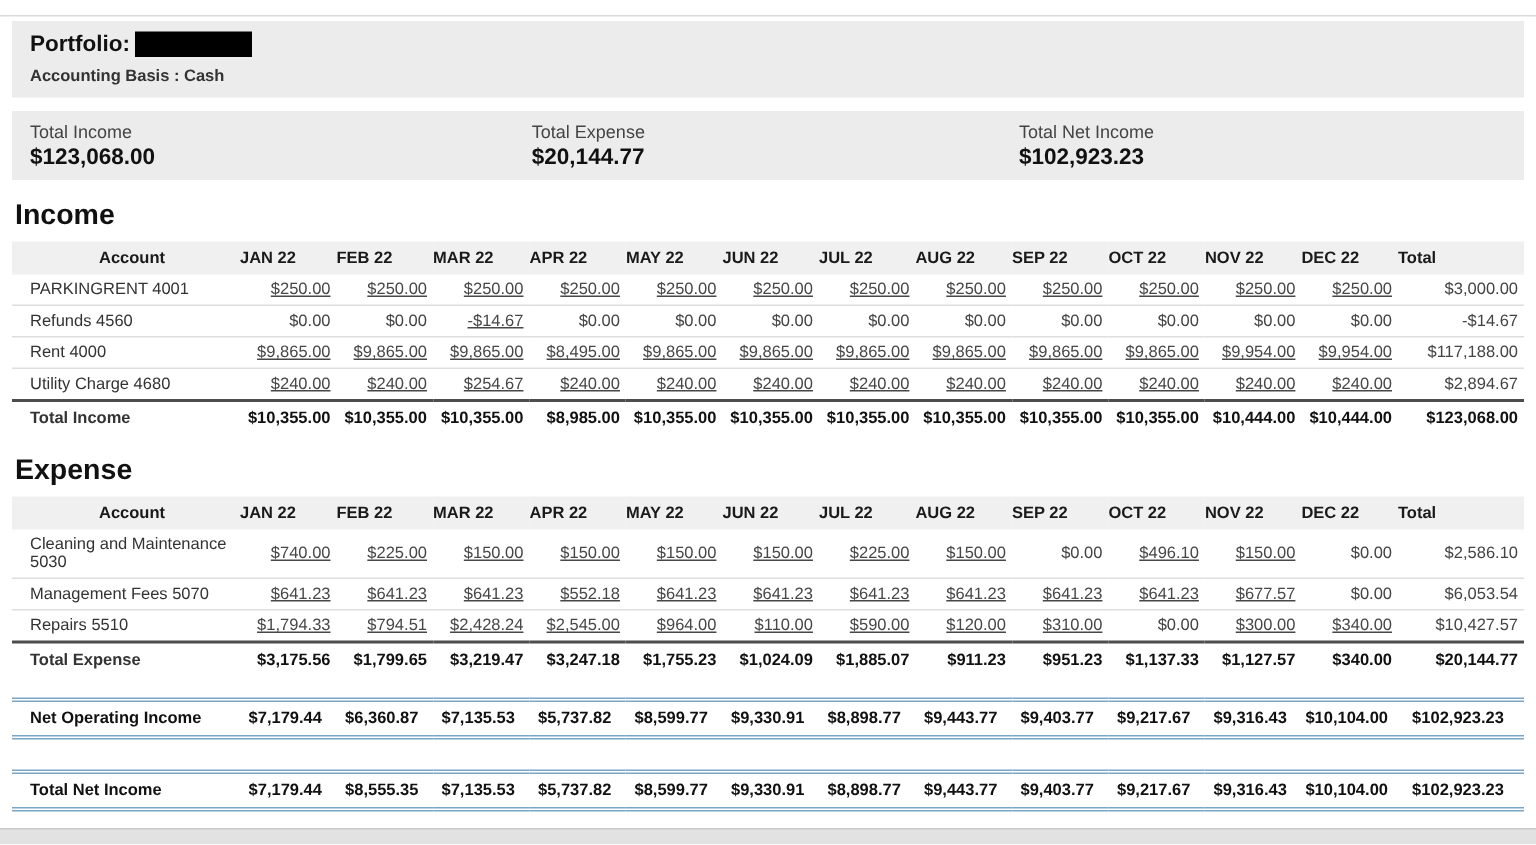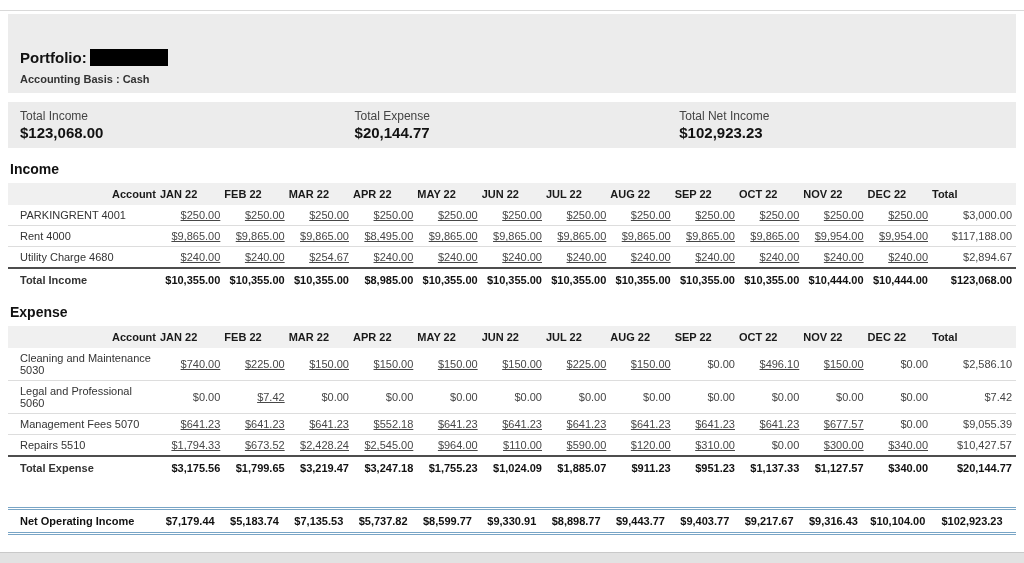--- a/index.html
+++ b/index.html
@@ -6,54 +6,54 @@
   body{
     width:1024px;height:563px;overflow:hidden;position:relative;
     background:#ffffff;
     font-family:"Liberation Sans","DejaVu Sans",sans-serif;
     font-size:11px;color:#222;
   }
   .top-rule{height:1px;background:#d9d9d9;margin-top:10px;}
   .page{padding:0 8px;}
   .band{background:#ececec;}
   .header-band{margin-top:3px;padding:7px 12px 8px 12px;}
-  .portfolio-line{display:flex;align-items:center;gap:3px;margin-top:28px;}
+  .portfolio-line{display:flex;align-items:center;gap:3px;}
   .portfolio-label{font-size:15px;font-weight:bold;color:#111;}
   .redaction{display:inline-block;width:78px;height:17px;background:#000;}
   .accounting-basis{margin-top:7px;font-weight:bold;color:#333;font-size:11px;}
   .summary-band{margin-top:9px;padding:7px 12px;display:grid;grid-template-columns:34% 33% 33%;}
   .summary-item .lbl{font-size:12px;color:#444;}
   .summary-item .val{font-size:15px;font-weight:bold;color:#111;margin-top:1px;}
-  h2.section-title{font-size:14px;font-weight:bold;color:#111;margin:13px 2px 6px 2px;}
+  h2.section-title{font-size:19px;font-weight:bold;color:#111;margin:13px 2px 6px 2px;}
   table.report{width:100%;border-collapse:collapse;table-layout:fixed;}
   table.report col.c-account{width:152px;}
   table.report col.c-total{width:84px;}
   table.report th,table.report td{padding:4px 4px 4px 0;vertical-align:middle;}
   table.report thead th{
     background:#f0f0f0;font-weight:bold;color:#1a1a1a;text-align:left;
     padding-top:5px;padding-bottom:5px;
   }
-  table.report thead th.acct{text-align:right;padding-left:12px;}
+  table.report thead th.acct{text-align:center;padding-left:12px;}
   table.report td{border-bottom:1px solid #dddddd;text-align:right;color:#444;}
   table.report td.acct{text-align:left;padding-left:12px;color:#333;}
   a.lnk{color:#474747;text-decoration:underline;cursor:pointer;}
   td.zero{color:#555;}
   tr.total-row td{
     font-weight:bold;color:#111;border-top:2px solid #4d4d4d;border-bottom:0;
     padding-top:5px;padding-bottom:5px;
   }
   table.blue-row{width:100%;border-collapse:collapse;table-layout:fixed;}
   table.blue-row col.c-account{width:152px;}
   table.blue-row col.c-total{width:84px;}
   table.blue-row td{
     padding:5px 4px 5px 0;text-align:center;font-weight:bold;color:#111;
     border-top:3px double #79a5c6;border-bottom:3px double #79a5c6;
   }
   table.blue-row td.acct{text-align:left;padding-left:12px;}
-  .noi-wrap{margin-top:28px;}
+  .noi-wrap{margin-top:14px;}
   .tni-wrap{margin-top:20px;}
   .footer-strip{
     position:absolute;left:0;right:0;bottom:0;height:10px;
     background:#e2e2e2;border-top:1px solid #c9c9c9;
   }
 </style>
 </head>
 <body>
 
 <div class="top-rule"></div>
@@ -130,20 +130,36 @@
           <td><a class="lnk">$250.00</a></td>
           <td><a class="lnk">$250.00</a></td>
           <td><a class="lnk">$250.00</a></td>
           <td><a class="lnk">$250.00</a></td>
           <td><a class="lnk">$250.00</a></td>
           <td><a class="lnk">$250.00</a></td>
           <td><a class="lnk">$250.00</a></td>
           <td>$3,000.00</td>
         </tr>
         <tr>
+          <td class="acct">Refunds 4560</td>
+          <td class="zero">$0.00</td>
+          <td class="zero">$0.00</td>
+          <td><a class="lnk">-$14.67</a></td>
+          <td class="zero">$0.00</td>
+          <td class="zero">$0.00</td>
+          <td class="zero">$0.00</td>
+          <td class="zero">$0.00</td>
+          <td class="zero">$0.00</td>
+          <td class="zero">$0.00</td>
+          <td class="zero">$0.00</td>
+          <td class="zero">$0.00</td>
+          <td class="zero">$0.00</td>
+          <td>-$14.67</td>
+        </tr>
+        <tr>
           <td class="acct">Rent 4000</td>
           <td><a class="lnk">$9,865.00</a></td>
           <td><a class="lnk">$9,865.00</a></td>
           <td><a class="lnk">$9,865.00</a></td>
           <td><a class="lnk">$8,495.00</a></td>
           <td><a class="lnk">$9,865.00</a></td>
           <td><a class="lnk">$9,865.00</a></td>
           <td><a class="lnk">$9,865.00</a></td>
           <td><a class="lnk">$9,865.00</a></td>
           <td><a class="lnk">$9,865.00</a></td>
@@ -234,55 +250,39 @@
           <td><a class="lnk">$150.00</a></td>
           <td><a class="lnk">$225.00</a></td>
           <td><a class="lnk">$150.00</a></td>
           <td class="zero">$0.00</td>
           <td><a class="lnk">$496.10</a></td>
           <td><a class="lnk">$150.00</a></td>
           <td class="zero">$0.00</td>
           <td>$2,586.10</td>
         </tr>
         <tr>
-          <td class="acct">Legal and Professional 5060</td>
-          <td class="zero">$0.00</td>
-          <td><a class="lnk">$7.42</a></td>
-          <td class="zero">$0.00</td>
-          <td class="zero">$0.00</td>
-          <td class="zero">$0.00</td>
-          <td class="zero">$0.00</td>
-          <td class="zero">$0.00</td>
-          <td class="zero">$0.00</td>
-          <td class="zero">$0.00</td>
-          <td class="zero">$0.00</td>
-          <td class="zero">$0.00</td>
-          <td class="zero">$0.00</td>
-          <td>$7.42</td>
-        </tr>
-        <tr>
           <td class="acct">Management Fees 5070</td>
           <td><a class="lnk">$641.23</a></td>
           <td><a class="lnk">$641.23</a></td>
           <td><a class="lnk">$641.23</a></td>
           <td><a class="lnk">$552.18</a></td>
           <td><a class="lnk">$641.23</a></td>
           <td><a class="lnk">$641.23</a></td>
           <td><a class="lnk">$641.23</a></td>
           <td><a class="lnk">$641.23</a></td>
           <td><a class="lnk">$641.23</a></td>
           <td><a class="lnk">$641.23</a></td>
           <td><a class="lnk">$677.57</a></td>
           <td class="zero">$0.00</td>
-          <td>$9,055.39</td>
+          <td>$6,053.54</td>
         </tr>
         <tr>
           <td class="acct">Repairs 5510</td>
           <td><a class="lnk">$1,794.33</a></td>
-          <td><a class="lnk">$673.52</a></td>
+          <td><a class="lnk">$794.51</a></td>
           <td><a class="lnk">$2,428.24</a></td>
           <td><a class="lnk">$2,545.00</a></td>
           <td><a class="lnk">$964.00</a></td>
           <td><a class="lnk">$110.00</a></td>
           <td><a class="lnk">$590.00</a></td>
           <td><a class="lnk">$120.00</a></td>
           <td><a class="lnk">$310.00</a></td>
           <td class="zero">$0.00</td>
           <td><a class="lnk">$300.00</a></td>
           <td><a class="lnk">$340.00</a></td>
@@ -322,21 +322,21 @@
           <col>
           <col>
           <col>
           <col>
           <col class="c-total">
         </colgroup>
         <tbody>
           <tr>
             <td class="acct">Net Operating Income</td>
             <td>$7,179.44</td>
-            <td>$5,183.74</td>
+            <td>$6,360.87</td>
             <td>$7,135.53</td>
             <td>$5,737.82</td>
             <td>$8,599.77</td>
             <td>$9,330.91</td>
             <td>$8,898.77</td>
             <td>$9,443.77</td>
             <td>$9,403.77</td>
             <td>$9,217.67</td>
             <td>$9,316.43</td>
             <td>$10,104.00</td>

